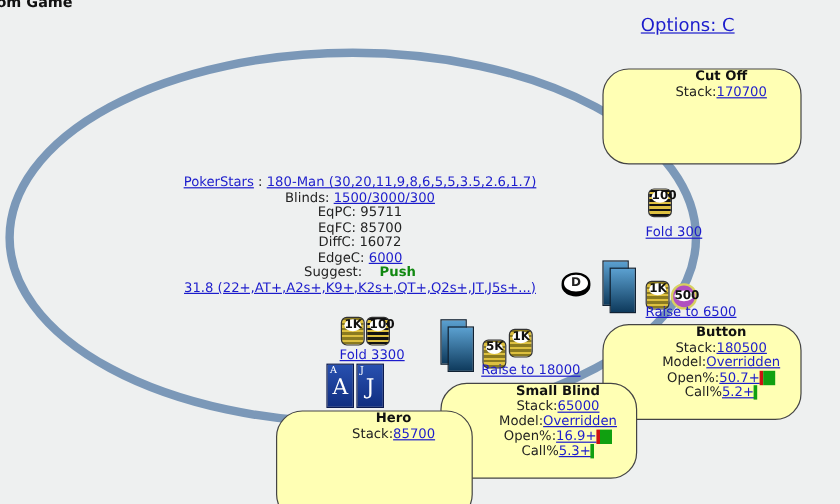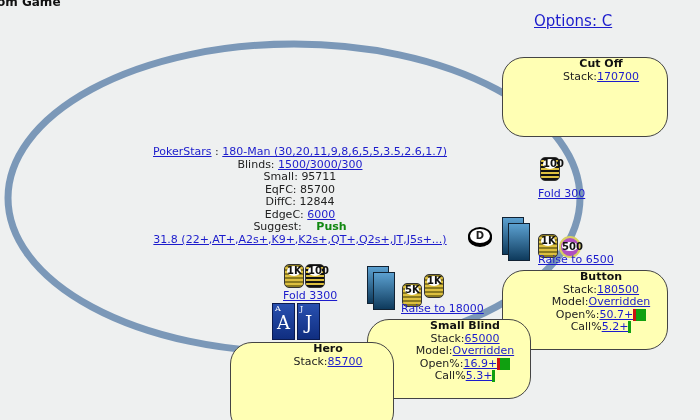--- a/index.html
+++ b/index.html
@@ -63,23 +63,23 @@
 
 <svg class="table" width="700" height="420">
   <ellipse cx="294" cy="198" rx="286" ry="154" fill="none" stroke="#7b98b8" stroke-width="7"></ellipse>
 </svg>
 
 <div class="info">
   <div class="row">
     <a>PokerStars</a><span> : </span><a>180-Man (30,20,11,9,8,6,5,5,3.5,2.6,1.7)</a>
   </div>
   <div class="row"><span>Blinds: </span><a>1500/3000/300</a></div>
-  <div class="row"><span>Small: </span><span>95711</span></div>
+  <div class="row"><span>EqPC: </span><span>95711</span></div>
   <div class="row"><span>EqFC: </span><span>85700</span></div>
-  <div class="row"><span>DiffC: </span><span>12844</span></div>
+  <div class="row"><span>DiffC: </span><span>16072</span></div>
   <div class="row"><span>EdgeC: </span><a>6000</a></div>
   <div class="row"><span>Suggest: </span><span class="suggest-val">Push</span></div>
   <div class="row"><a>31.8 (22+,AT+,A2s+,K9+,K2s+,QT+,Q2s+,JT,J5s+...)</a></div>
 </div>
 
 <div class="seat" style="left:502px;top:57px;width:132px;height:78px;">
   <div class="name">Cut Off</div>
   <div class="row"><span>Stack:</span><a>170700</a></div>
 </div>
 <div class="chip black" style="left:540px;top:157px;">

